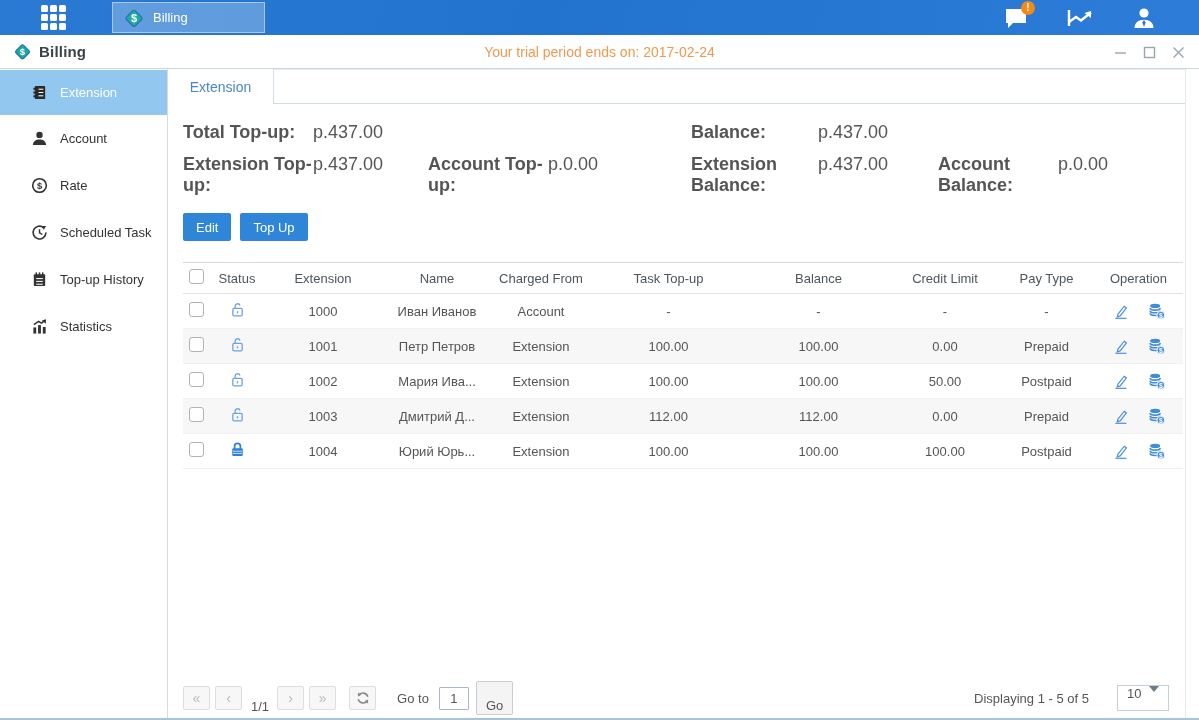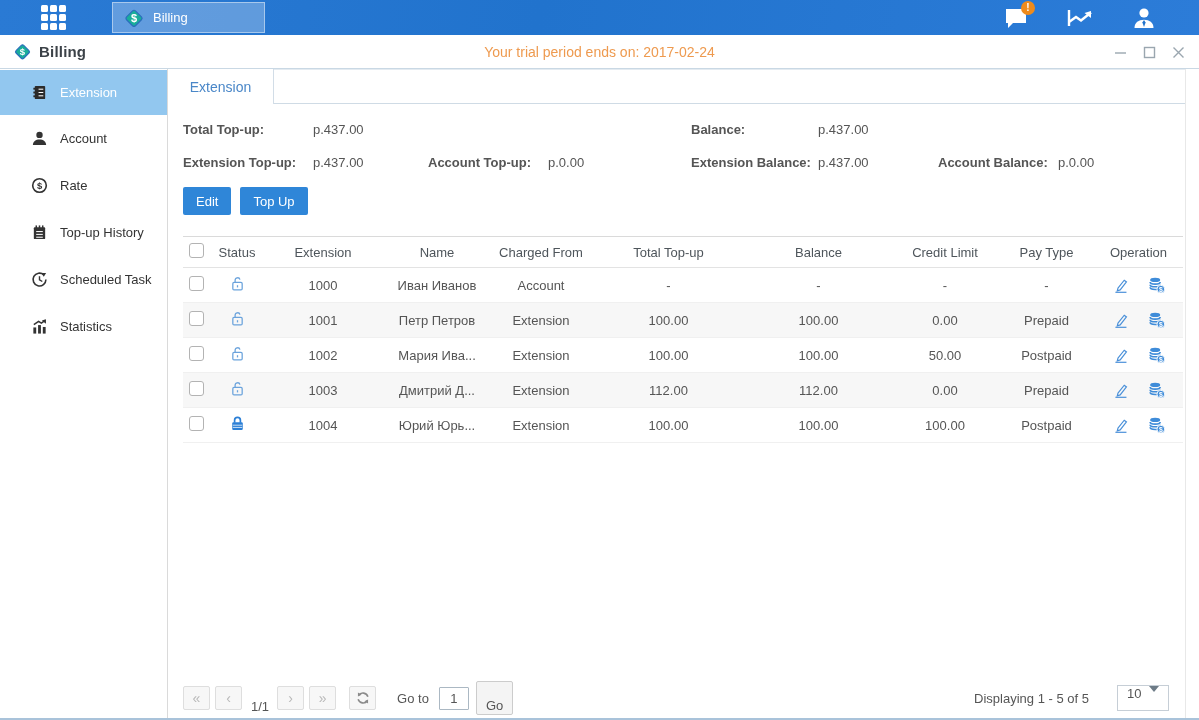--- a/index.html
+++ b/index.html
@@ -40,21 +40,21 @@
   .gutter { width:13px; background:#fff; flex:0 0 auto; }
 
   
   .tabstrip { height:35px; display:flex; }
   .tab-active { width:106px; border-right:1px solid #d2dde7; display:flex; align-items:center; justify-content:center;
                 color:#4a87c8; font-size:14px; background:#fff; cursor:pointer; }
   .tab-rest { flex:1; border-top:1px solid #e4ebf1; border-bottom:1px solid #cfdbe5; }
 
   
   .summary { margin:18px 0 8px 15px; display:grid; grid-template-columns:130px 115px 120px 143px 127px 120px 120px auto;
-             row-gap:18px; font-size:13px; }
+             row-gap:11px; font-size:18px; }
   .summary .lab { font-weight:bold; color:#555; }
   .summary .val { color:#555; }
   .gc1{grid-column:1} .gc2{grid-column:2} .gc3{grid-column:3} .gc4{grid-column:4}
   .gc5{grid-column:5} .gc6{grid-column:6} .gc7{grid-column:7} .gc8{grid-column:8}
 
   
   .btnrow { margin:17px 0 0 15px; display:flex; gap:9px; }
   .blue-btn { background:#2f86d8; color:#fff; font-size:13px; border:none; border-radius:2px; height:28px;
               padding:0 13px; cursor:pointer; font-family:inherit; }
 
@@ -195,40 +195,40 @@
           <svg width="17" height="17" viewBox="0 0 18 18">
               <circle cx="9" cy="9" r="7.2" fill="none" stroke="#333" stroke-width="1.7"></circle>
               <text x="9" y="13" font-size="10" font-weight="bold" fill="#333" text-anchor="middle" font-family="Liberation Sans, sans-serif">$</text>
             </svg>
         </span>
         <span>Rate</span>
       </div>
       <div class="side-item">
         <span class="sic">
           <svg width="17" height="17" viewBox="0 0 18 18">
+              <path d="M15.8 9 a6.8 6.8 0 1 1 -2.2-5" fill="none" stroke="#333" stroke-width="1.7"></path>
+              <polygon points="10.8,2.2 16,2.2 13.5,6.2" fill="#333"></polygon>
+              <path d="M9 5.5 V9.3 l3 1.8" fill="none" stroke="#333" stroke-width="1.5"></path>
+            </svg>
+        </span>
+        <span>Scheduled Task</span>
+      </div>
+      <div class="side-item">
+        <span class="sic">
+          <svg width="17" height="17" viewBox="0 0 18 18">
               <rect x="3" y="3.5" width="12" height="12.5" rx="1" fill="#333"></rect>
               <line x1="5.6" y1="1.5" x2="5.6" y2="4.5" stroke="#333" stroke-width="1.6"></line>
               <line x1="9" y1="1.5" x2="9" y2="4.5" stroke="#333" stroke-width="1.6"></line>
               <line x1="12.4" y1="1.5" x2="12.4" y2="4.5" stroke="#333" stroke-width="1.6"></line>
               <line x1="5.5" y1="8" x2="12.5" y2="8" stroke="#fff" stroke-width="1.1"></line>
               <line x1="5.5" y1="11" x2="12.5" y2="11" stroke="#fff" stroke-width="1.1"></line>
               <line x1="5.5" y1="14" x2="12.5" y2="14" stroke="#fff" stroke-width="1.1"></line>
             </svg>
         </span>
         <span>Top-up History</span>
-      </div>
-      <div class="side-item">
-        <span class="sic">
-          <svg width="17" height="17" viewBox="0 0 18 18">
-              <path d="M15.8 9 a6.8 6.8 0 1 1 -2.2-5" fill="none" stroke="#333" stroke-width="1.7"></path>
-              <polygon points="10.8,2.2 16,2.2 13.5,6.2" fill="#333"></polygon>
-              <path d="M9 5.5 V9.3 l3 1.8" fill="none" stroke="#333" stroke-width="1.5"></path>
-            </svg>
-        </span>
-        <span>Scheduled Task</span>
       </div>
       <div class="side-item">
         <span class="sic">
           <svg width="17" height="17" viewBox="0 0 18 18">
               <rect x="2.5" y="10" width="3" height="6.5" fill="#333"></rect>
               <rect x="7.5" y="7.5" width="3" height="9" fill="#333"></rect>
               <rect x="12.5" y="9.5" width="3" height="7" fill="#333"></rect>
               <polyline points="3,7 8,3.5 11,5.5 15,2.5" fill="none" stroke="#333" stroke-width="1.6"></polyline>
               <polygon points="15.8,6 15.8,1.2 11.5,2.6" fill="#333"></polygon>
             </svg>
@@ -265,21 +265,21 @@
         <button class="blue-btn">Top Up</button>
       </div>
 
       <div class="tbl">
         <div class="thead">
           <span class="cell chk"><span class="checkbox"></span></span>
           <span class="cell">Status</span>
           <span class="cell">Extension</span>
           <span class="cell">Name</span>
           <span class="cell">Charged From</span>
-          <span class="cell">Total Top-up</span>
+          <span class="cell">Task Top-up</span>
           <span class="cell">Balance</span>
           <span class="cell">Credit Limit</span>
           <span class="cell">Pay Type</span>
           <span class="cell">Operation</span>
         </div>
         <div id="tbody">
   <div class="trow">
     <span class="cell chk"><span class="checkbox"></span></span>
     <span class="cell">
       <svg class="lk-open" width="17" height="17" viewBox="0 0 20 20" style="display: inline;">

